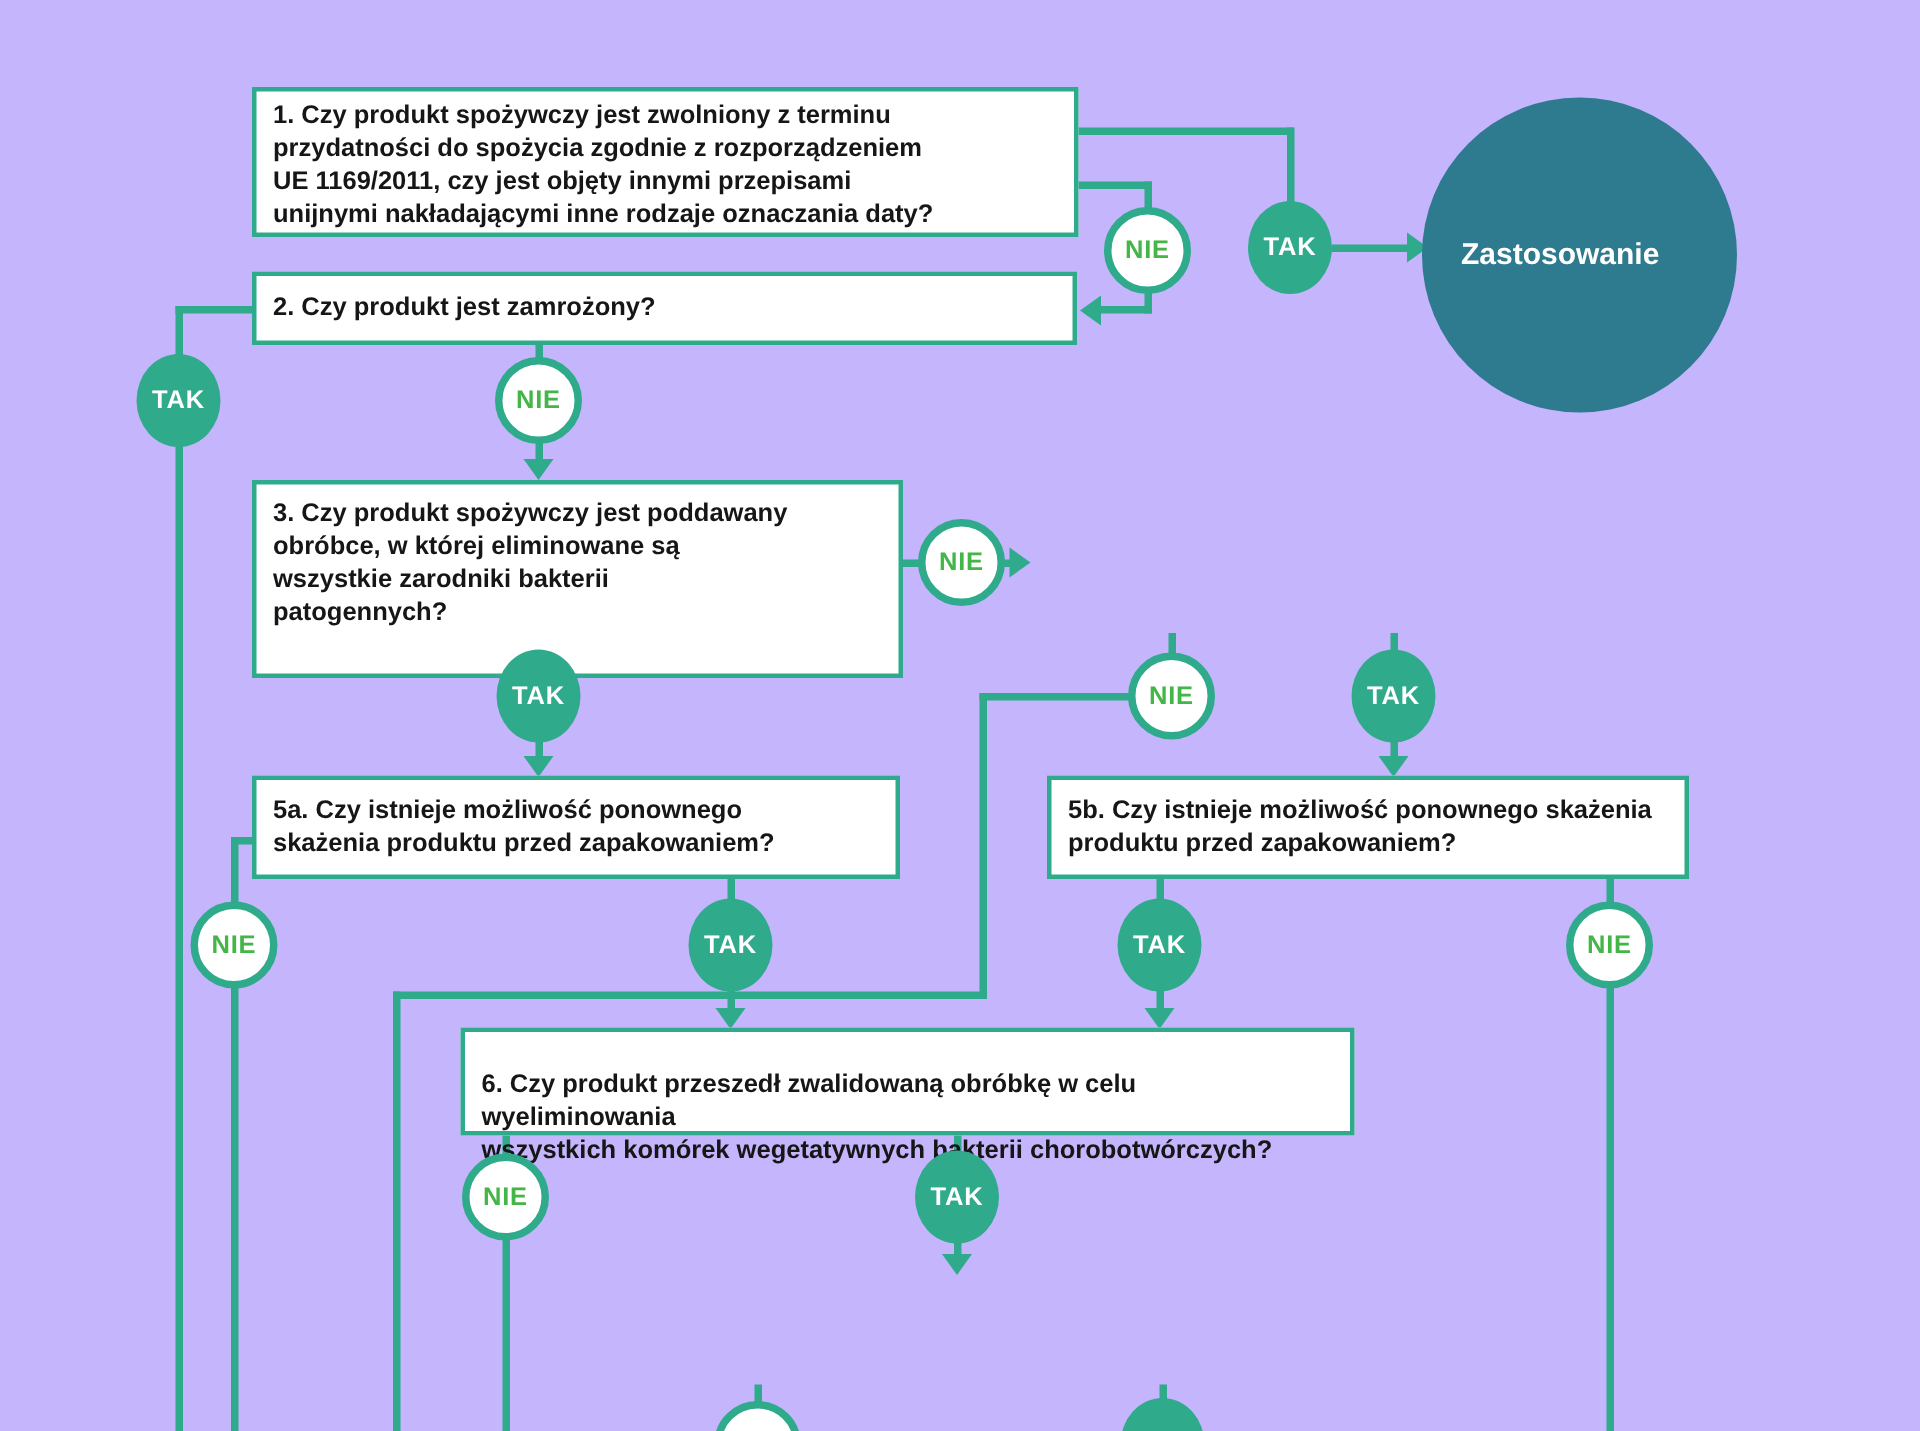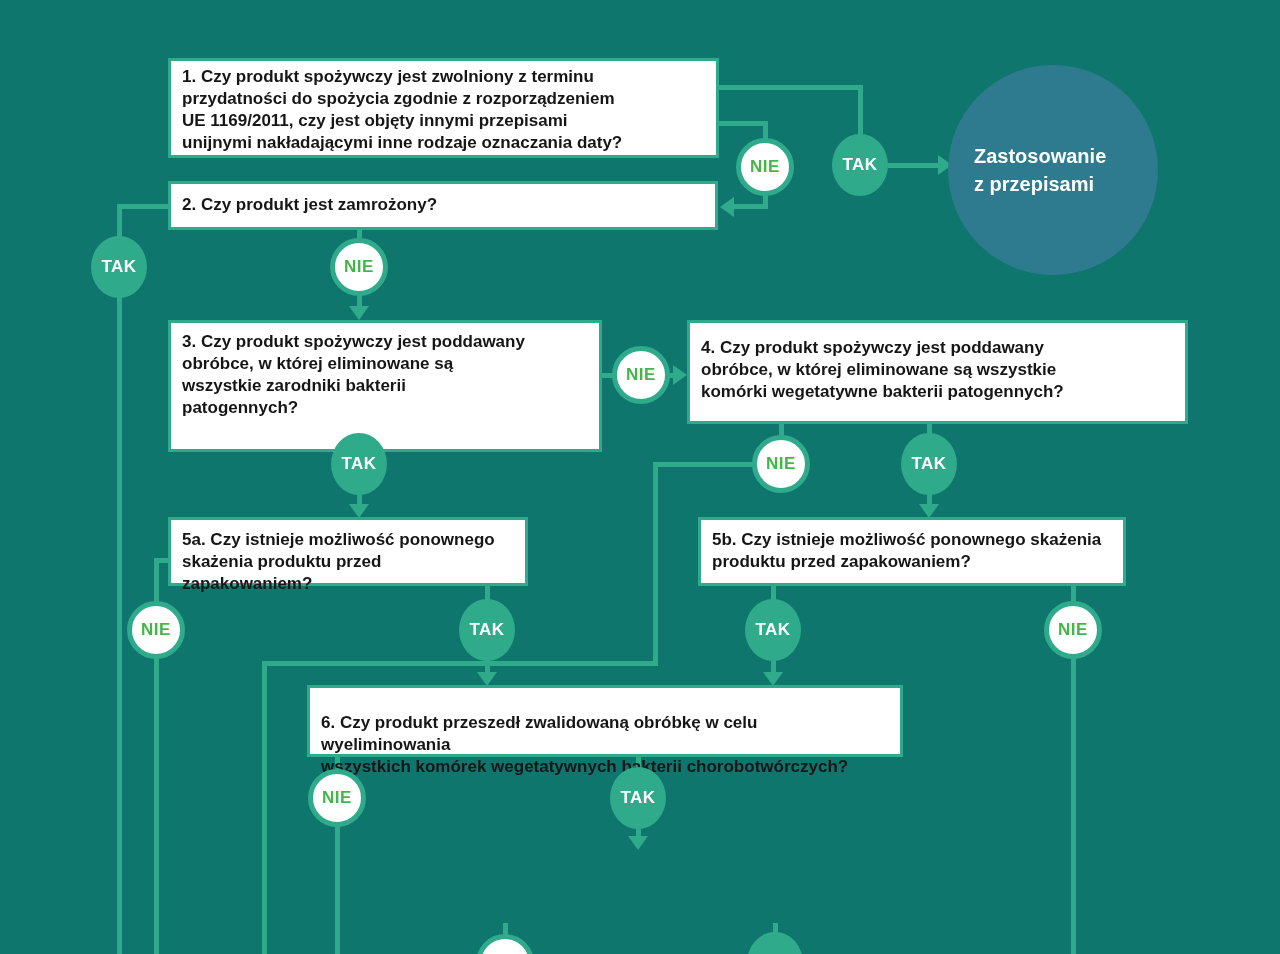--- a/index.html
+++ b/index.html
@@ -4,21 +4,21 @@
 <style>
   :root {
     --green: #2faa8b;
     --nie: #44b648;
     --teal: #2e7a8e;
     --ink: #161616;
   }
   html,body { margin:0; padding:0; background:#fff; }
   .canvas {
     position:relative; width:1280px; height:954px; overflow:hidden;
-    background:#0f766e; font-family:"Liberation Sans", sans-serif;
+    background:#c4b5fd; font-family:"Liberation Sans", sans-serif;
   }
   .qbox {
     position:absolute; box-sizing:border-box;
     border:3px solid var(--green); background:#fff;
     color:var(--ink); font-weight:bold; font-size:17px; line-height:1.3;
     white-space:pre-line; padding:5px 11px;
   }
   .seg { position:absolute; background:var(--green); }
   .badge {
     position:absolute; box-sizing:border-box; border-radius:50%;
@@ -95,24 +95,21 @@
 
   <div class="qbox" style="left:168px;top:58px;width:551px;height:100px">1. Czy produkt spożywczy jest zwolniony z terminu
 przydatności do spożycia zgodnie z rozporządzeniem
 UE 1169/2011, czy jest objęty innymi przepisami
 unijnymi nakładającymi inne rodzaje oznaczania daty?</div>
   <div class="qbox" style="left:168px;top:181px;width:550px;height:49px;padding-top:10px">2. Czy produkt jest zamrożony?</div>
   <div class="qbox" style="left:168px;top:320px;width:434px;height:132px;padding-top:8px">3. Czy produkt spożywczy jest poddawany
 obróbce, w której eliminowane są
 wszystkie zarodniki bakterii
 patogennych?</div>
-  <div class="qbox" style="left:687px;top:320px;width:501px;height:104px;padding-top:14px">4. Czy produkt spożywczy jest poddawany
-obróbce, w której eliminowane są wszystkie
-komórki wegetatywne bakterii patogennych?</div>
-  <div class="qbox" style="left:168px;top:517px;width:360px;height:69px;padding-top:9px">5a. Czy istnieje możliwość ponownego
+  <div class="qbox" style="left:168px;top:517px;width:432px;height:69px;padding-top:9px">5a. Czy istnieje możliwość ponownego
 skażenia produktu  przed zapakowaniem?</div>
   <div class="qbox" style="left:698px;top:517px;width:428px;height:69px;padding-top:9px">5b. Czy istnieje możliwość ponownego skażenia
 produktu przed zapakowaniem?</div>
   <div class="qbox" style="left:307px;top:685px;width:596px;height:72px;padding-top:24px">6. Czy produkt przeszedł zwalidowaną obróbkę w celu wyeliminowania
 wszystkich komórek wegetatywnych bakterii chorobotwórczych?</div>
 
   <div class="badge no" style="left:736px;top:138px">
       <span>NIE</span>
     </div>
   <div class="badge yes" style="left:832px;top:134px">
@@ -156,16 +153,15 @@
     </div>
   <div class="badge no" style="left:476px;top:934px">
       <span>NIE</span>
     </div>
   <div class="badge yes" style="left:747px;top:932px">
       <span>TAK</span>
     </div>
 
   <div class="terminal" style="left:948px;top:65px;width:210px;height:210px">
     <span>Zastosowanie</span>
-    <span>z przepisami</span>
   </div>
 
 </div>
 
 </body></html>

